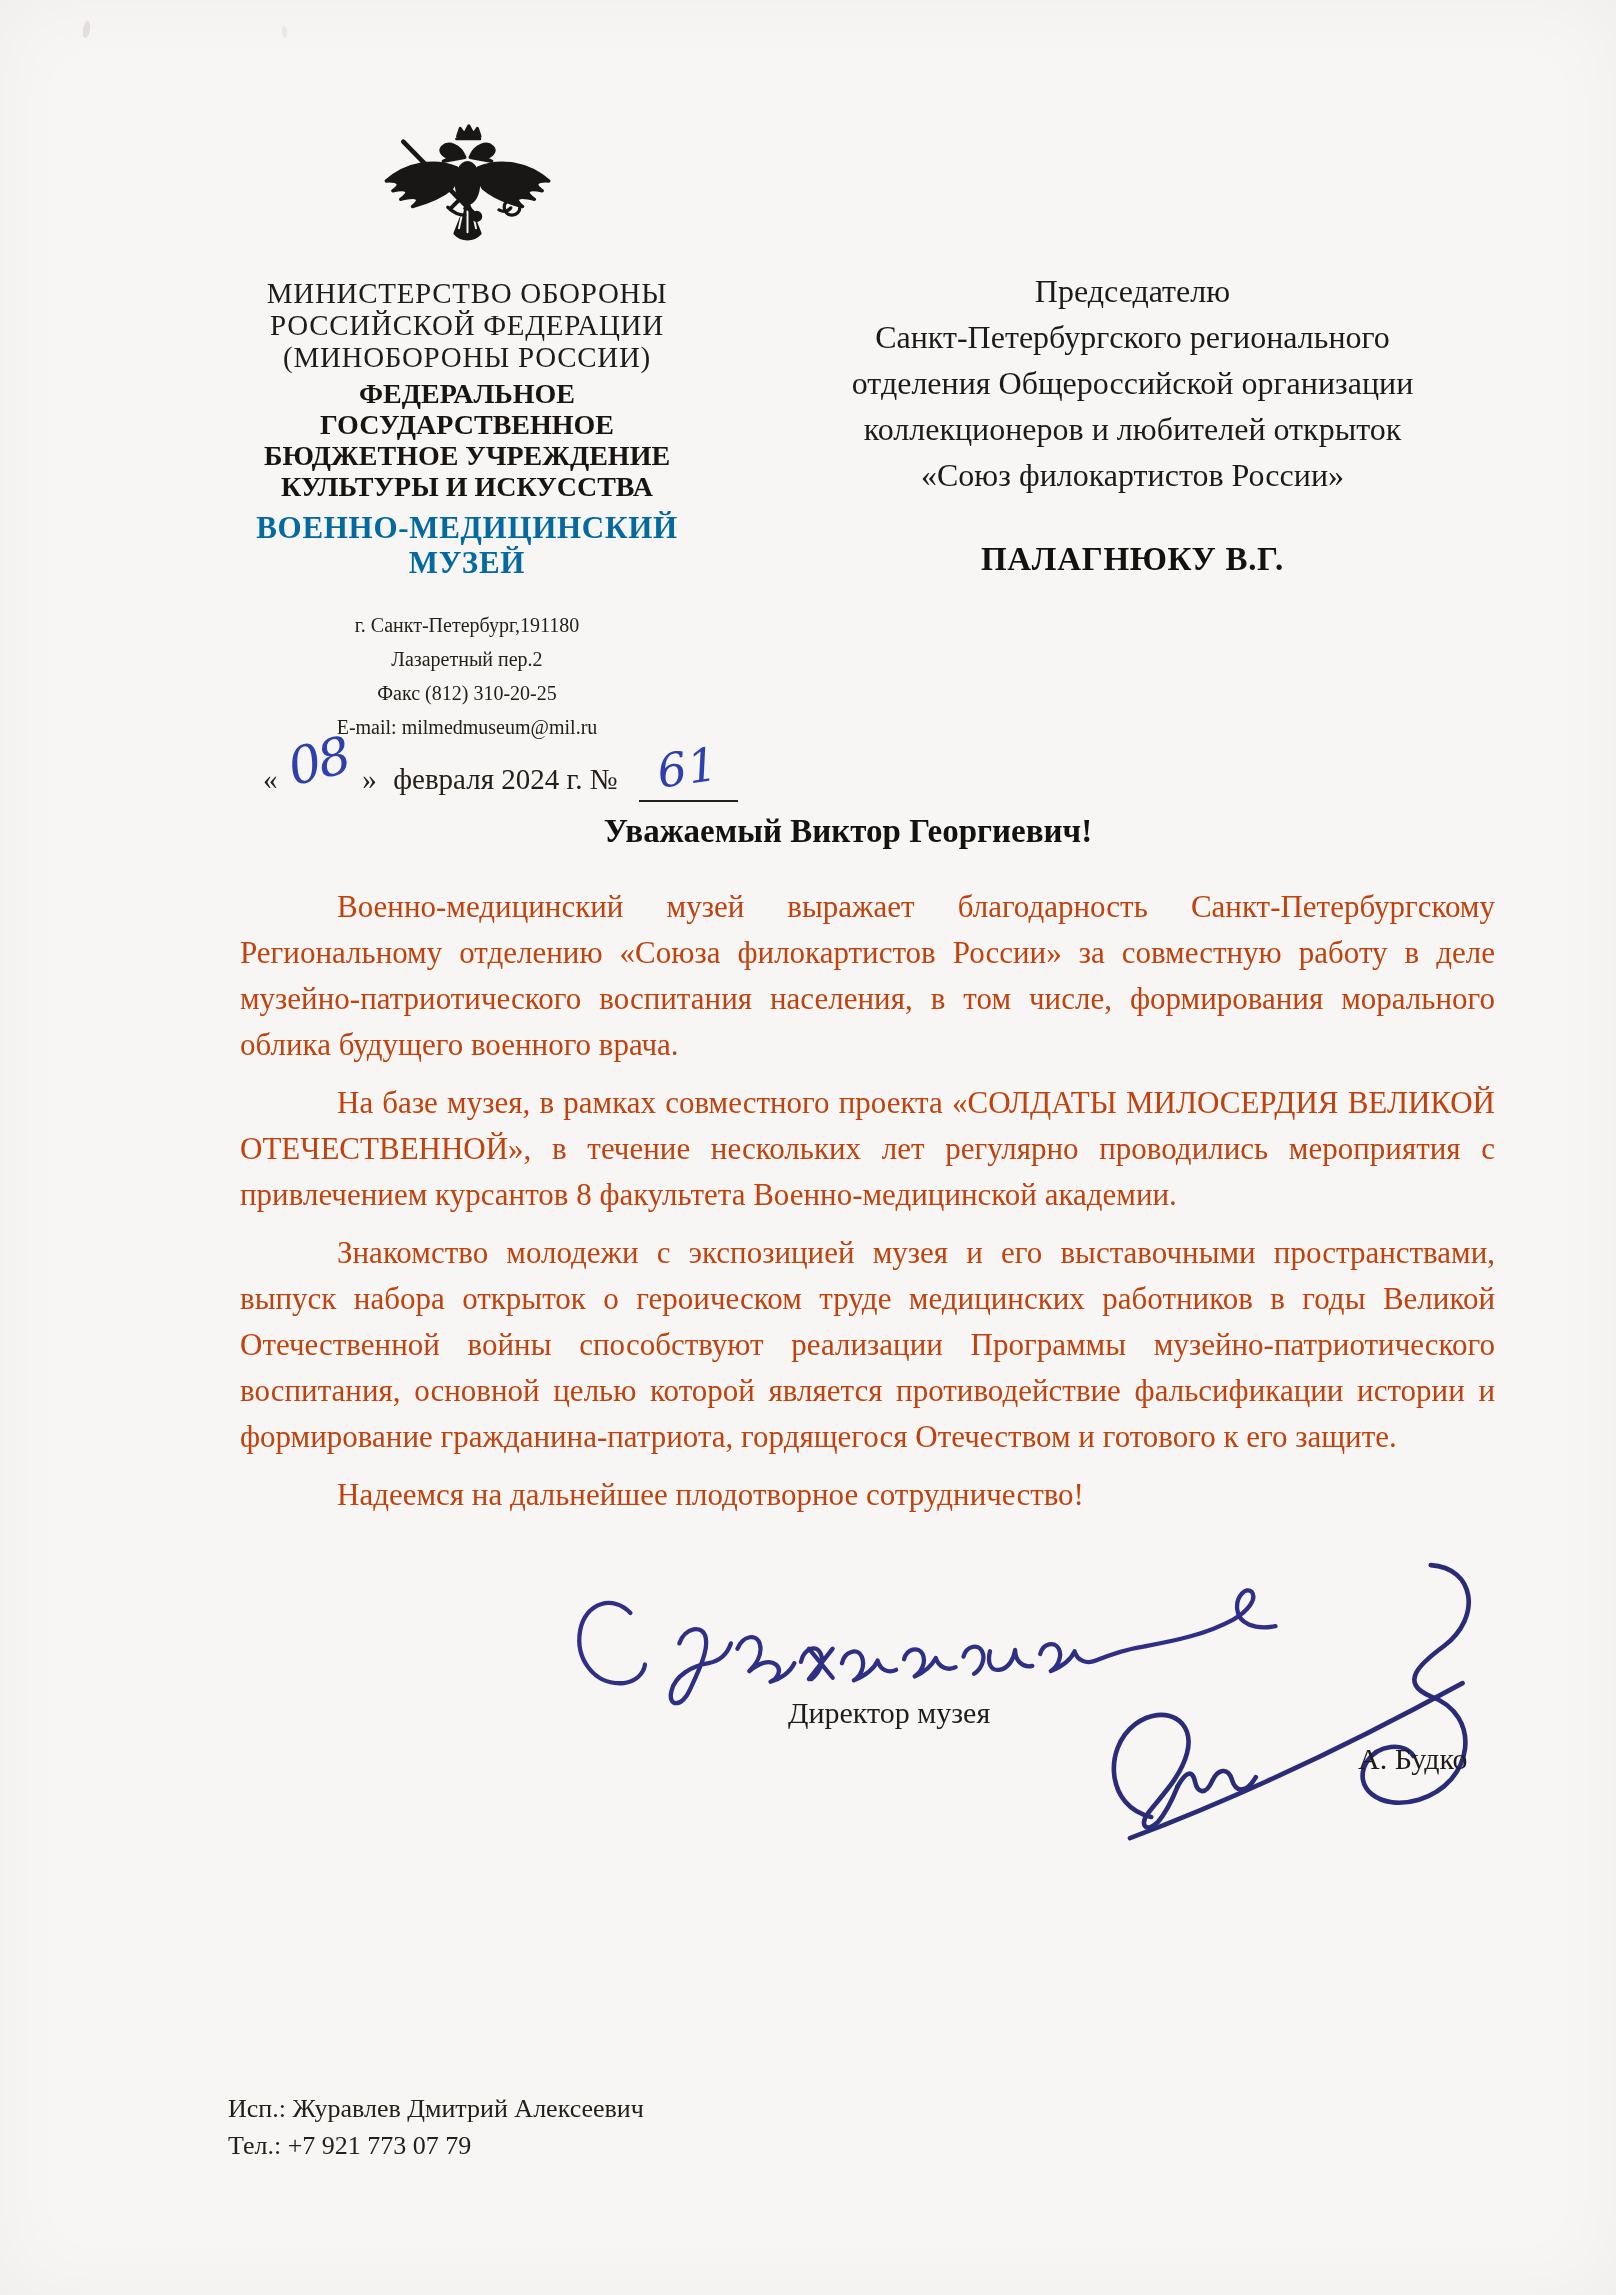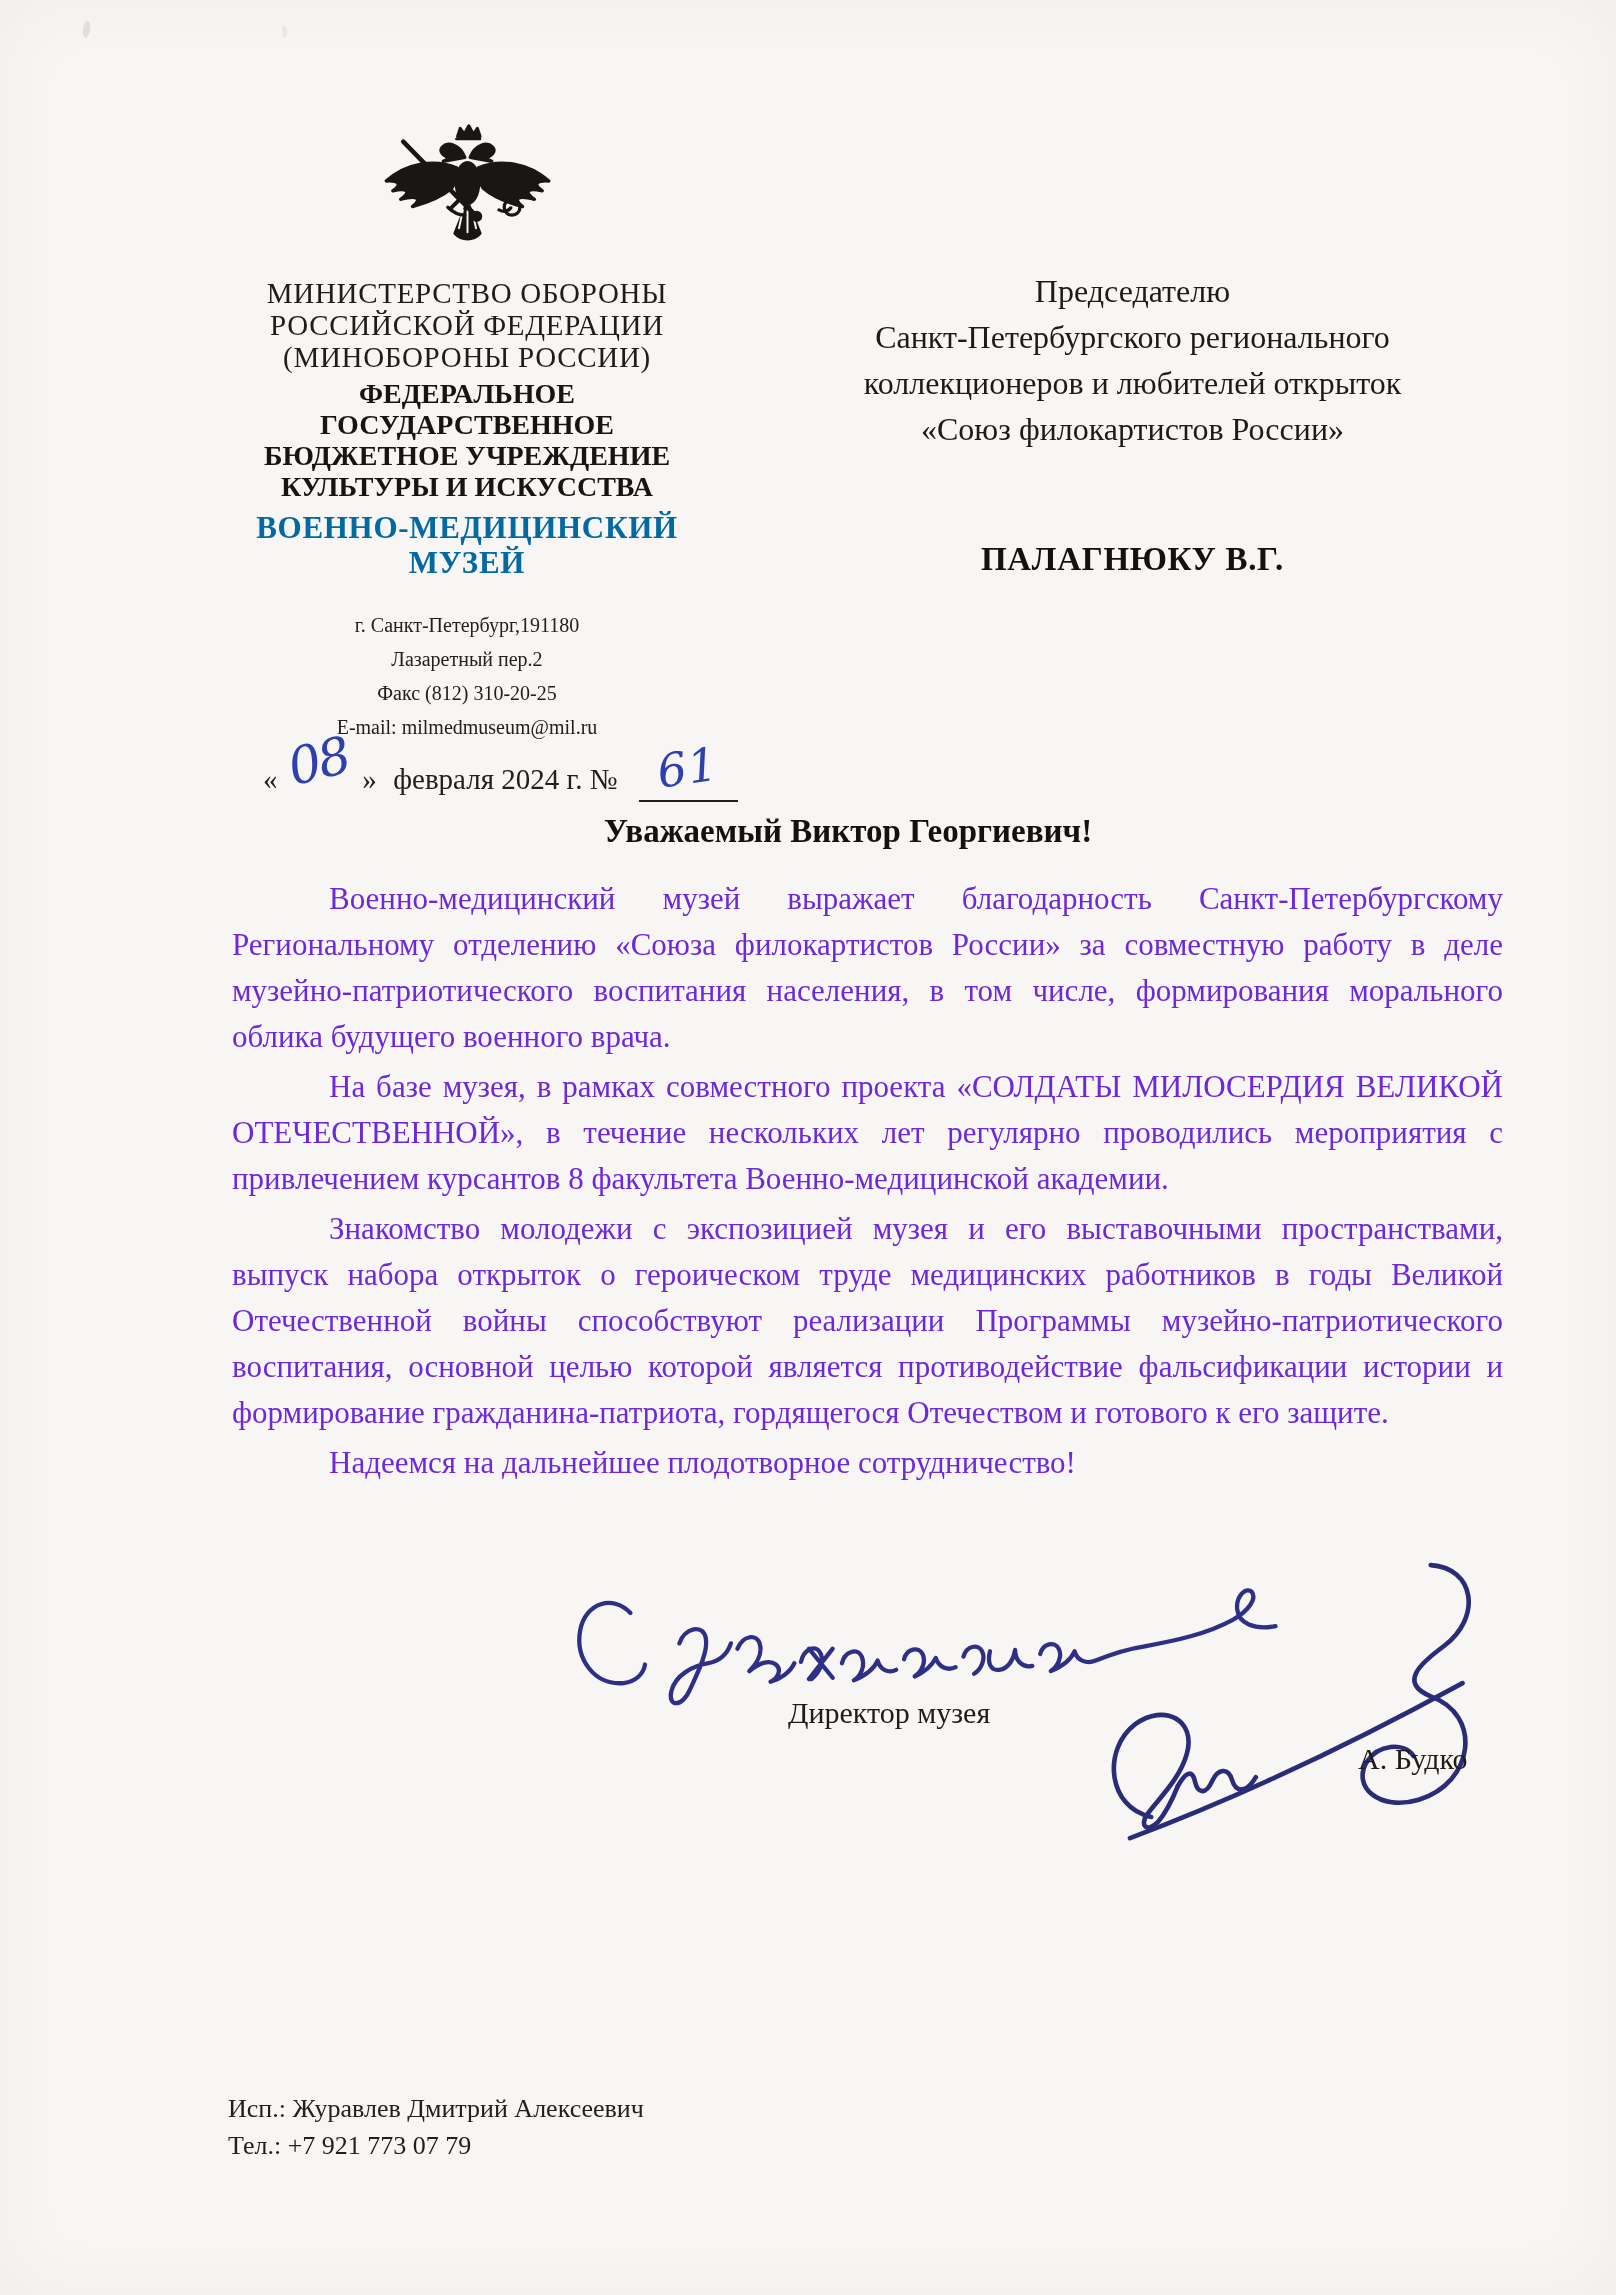--- a/index.html
+++ b/index.html
@@ -46,22 +46,22 @@
   .recipient .rline{font-size:32px;line-height:46px;color:#1d1a17;}
   .recipient-name{position:absolute;left:812px;top:541px;width:641px;text-align:center;
     font-size:33px;font-weight:bold;letter-spacing:0.7px;color:#14110e;}
 
   
   .salutation{position:absolute;left:228px;top:813px;width:1279px;text-align:center;
     padding-right:39px;box-sizing:border-box;
     font-size:33px;font-weight:bold;color:#14110e;}
   .bodytext{position:absolute;left:228px;top:872px;width:1279px;}
   .bodytext p{
-    margin:4px;font-size:31px;line-height:46px;
-    text-align:justify;text-indent:97px;color:#6d28d9;
+    margin:12px;font-size:31px;line-height:46px;
+    text-align:justify;text-indent:97px;color:#c2410c;
   }
 
   
   .greeting-hw{position:absolute;left:567px;top:1584px;width:727px;height:128px;}
   .sig-title{position:absolute;left:788px;top:1696px;font-size:30px;color:#1f1c19;}
   .sig-scribble{position:absolute;left:1073px;top:1551px;width:424px;height:296px;}
   .sig-name{position:absolute;left:1358px;top:1742px;font-size:30px;color:#1f1c19;}
 
   
   .footer{position:absolute;left:228px;top:2090px;font-size:26px;line-height:37px;color:#242019;}
@@ -123,20 +123,21 @@
     <span class="pr">«</span>
     <span class="hw hw-day">08</span>
     <span class="pr">»</span>
     <span class="pr" style="margin-left:9.2px;">февраля 2024 г. №</span>
     <span class="numslot"><span class="hw hw-num">61</span></span>
   </div>
 
   <div class="recipient">
     <div class="rline">Председателю</div>
     <div class="rline">Санкт-Петербургского регионального</div>
+    <div class="rline">отделения Общероссийской организации</div>
     <div class="rline">коллекционеров и любителей открыток</div>
     <div class="rline">«Союз филокартистов России»</div>
   </div>
   <div class="recipient-name">ПАЛАГНЮКУ В.Г.</div>
 
   <div class="salutation">Уважаемый Виктор Георгиевич!</div>
   <div class="bodytext">
     <p>Военно-медицинский музей выражает благодарность Санкт-Петербургскому Региональному отделению «Союза филокартистов России» за совместную работу в деле музейно-патриотического воспитания населения, в том числе, формирования морального облика будущего военного врача.</p>
     <p>На базе музея, в рамках совместного проекта «СОЛДАТЫ МИЛОСЕРДИЯ ВЕЛИКОЙ ОТЕЧЕСТВЕННОЙ», в течение нескольких лет регулярно проводились мероприятия с привлечением курсантов 8 факультета Военно-медицинской академии.</p>
     <p>Знакомство молодежи с экспозицией музея и его выставочными пространствами, выпуск набора открыток о героическом труде медицинских работников в годы Великой Отечественной войны способствуют реализации Программы музейно-патриотического воспитания, основной целью которой является противодействие фальсификации истории и формирование гражданина-патриота, гордящегося Отечеством и готового к его защите.</p>

